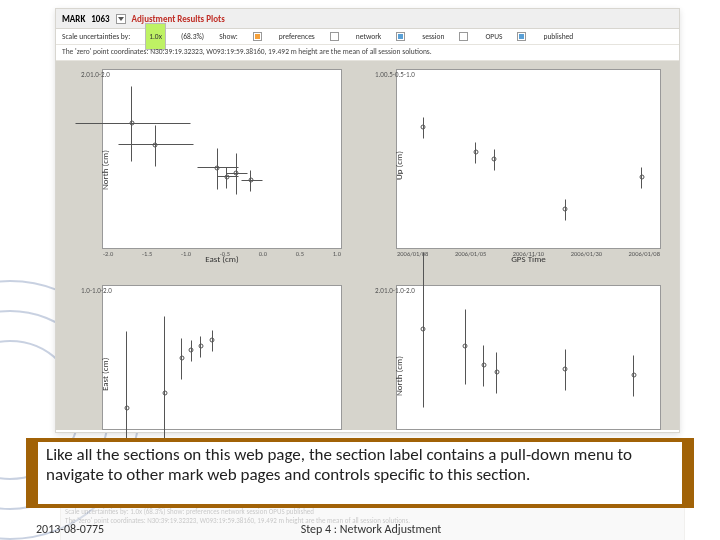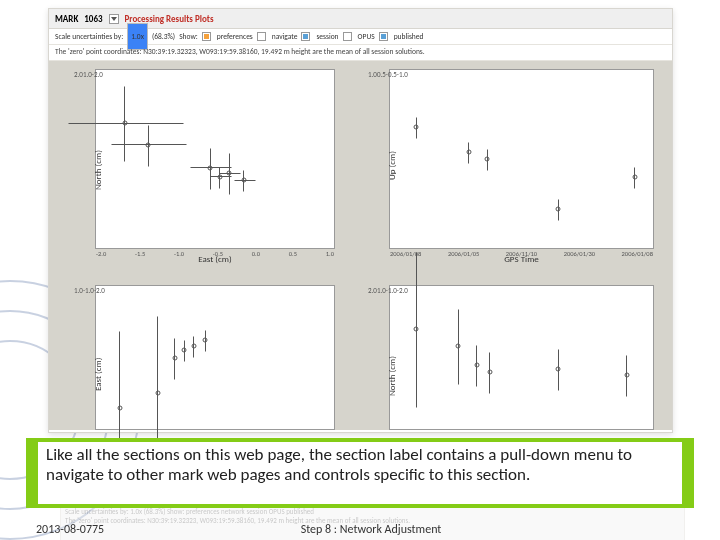--- a/index.html
+++ b/index.html
@@ -16,46 +16,46 @@
     z-index: 0; opacity: 0.25;
   }
   .arcs div {
     position: absolute; border: 2px solid #2a4a8a; border-radius: 50%;
   }
   .arcs .a1 { width: 260px; height: 260px; left: 0; top: 0; }
   .arcs .a2 { width: 200px; height: 200px; left: 30px; top: 30px; }
   .arcs .a3 { width: 140px; height: 140px; left: 60px; top: 60px; }
 
   .screenshot {
-    position: absolute; left: 48px; top: 8px; width: 625px; height: 425px;
+    position: absolute; left: 55px; top: 8px; width: 625px; height: 425px;
     background: #fff; border: 1px solid #d8d6d0; box-shadow: 0 2px 6px rgba(0,0,0,0.12);
     z-index: 1;
   }
   
   .shot-header {
     display: flex; align-items: center; gap: 6px;
     height: 20px; padding: 0 6px;
     background: #efefef; border-bottom: 1px solid #d8d6d0;
     font-size: 9px; font-weight: 600;
   }
   .shot-header .mark-label { font-weight: 700; }
   .shot-header .dd-icon {
     display: inline-flex; align-items: center; justify-content: center;
     width: 10px; height: 10px; border: 1px solid #999; background: #fff;
   }
   .shot-header .title { color: #c03028; font-weight: 700; }
 
   .shot-sub {
-    display: flex; align-items: center; gap: 4px;
+    display: flex; align-items: center; gap: 15px;
     height: 16px; padding: 0 6px; font-size: 7.5px; color: #333;
     border-bottom: 1px solid #e6e4de;
     white-space: nowrap;
   }
   .shot-sub .sel {
-    border: 1px solid #bbb; background: #3b82f6; padding: 8px 3px; display: inline-flex; align-items: center;
+    border: 1px solid #bbb; background: #bef264; padding: 8px 3px; display: inline-flex; align-items: center;
   }
   .shot-sub .chk {
     display: inline-block; width: 9px; height: 9px; border: 1px solid #999; background: #fff; margin-right: 2px;
     position: relative;
   }
   .shot-sub .chk.orange::after {
     content:""; position:absolute; inset:1px; background:#f5a03a;
   }
   .shot-sub .chk.blue::after {
     content:""; position:absolute; inset:1px; background:#5aa0d6;
@@ -118,21 +118,21 @@
     position: absolute; top: 50%; height: 1px; background: #555; transform: translateY(-50%);
   }
   .pt .hbar.s { left: -8px; width: 21px; }
   .pt .hbar.m { left: -18px; width: 41px; }
   .pt .hbar.l { left: -35px; width: 75px; }
   .pt .hbar.x { left: -55px; width: 115px; }
 
   
   .caption {
     position: absolute; left: 26px; top: 438px; width: 668px; height: 70px;
-    background: #84cc16; z-index: 2;
+    background: #a16207; z-index: 2;
     padding: 4px 12px;
   }
   .caption .inner {
     background: #fff; width: 100%; height: 100%;
     padding: 3px 8px;
     font-size: 17px; line-height: 1.15; color: #222;
   }
 
   .footer {
     position: absolute; left: 36px; bottom: 2px; right: 14px; height: 18px;
@@ -169,34 +169,34 @@
   <div class="shot-header">
     <span class="mark-label">MARK</span>
     <span class="sel">
       <span>1063</span>
     </span>
     <span class="dd-icon">
       <svg width="6" height="6" viewBox="0 0 6 6">
           <path d="M0 1 L6 1 L3 5 Z" fill="#555"></path>
         </svg>
     </span>
-    <span class="title">Processing Results Plots</span>
+    <span class="title">Adjustment Results Plots</span>
   </div>
 
   <div class="shot-sub">
     <span>Scale uncertainties by:</span>
     <span class="sel">
         <span>1.0x</span>
       </span>
     <span>(68.3%)</span>
     <span>Show:</span>
     <span class="chk orange"></span>
       <span>preferences</span>
     <span class="chk"></span>
-      <span>navigate</span>
+      <span>network</span>
     <span class="chk blue"></span>
       <span>session</span>
     <span class="chk"></span>
       <span>OPUS</span>
     <span class="chk blue"></span>
       <span>published</span>
   </div>
 
   <div class="shot-note">The 'zero' point coordinates: N30:39:19.32323, W093:19:59.38160, 19.492 m height are the mean of all session solutions.</div>
 
@@ -297,15 +297,15 @@
 
   </div>
 </div>
 
 <div class="caption">
   <div class="inner">Like all the sections on this web page, the section label contains a pull-down menu to navigate to other mark web pages and controls specific to this section.</div>
 </div>
 
 <div class="footer">
   <span>2013-08-07</span>
-  <span class="center">Step 8 : Network Adjustment</span>
+  <span class="center">Step 4 : Network Adjustment</span>
   <span>75</span>
 </div>
 
 </body></html>

